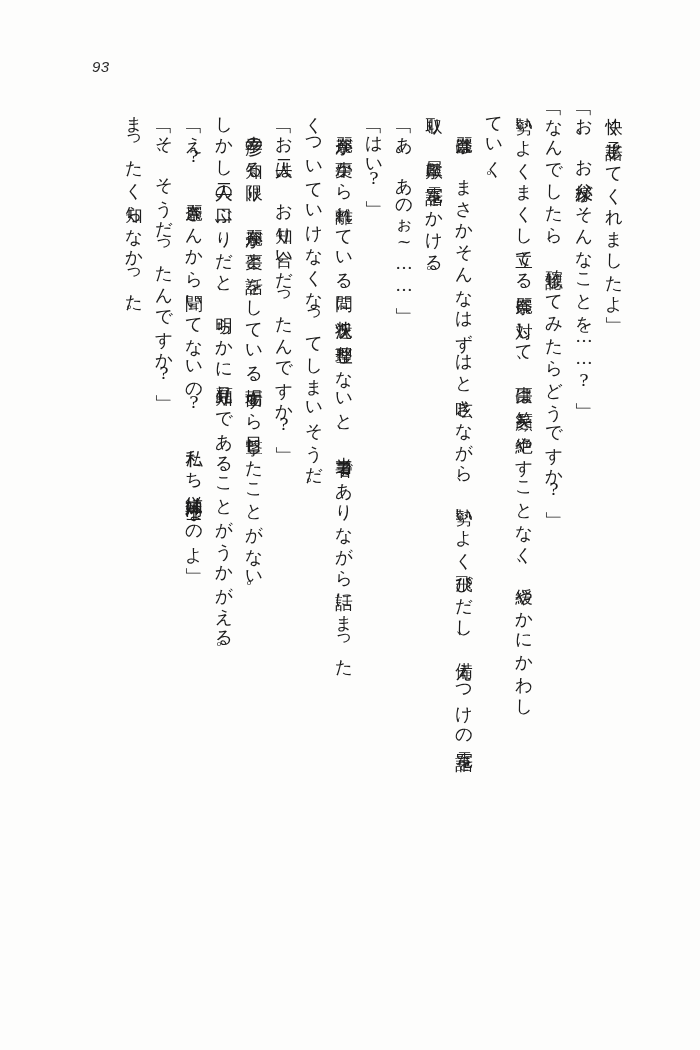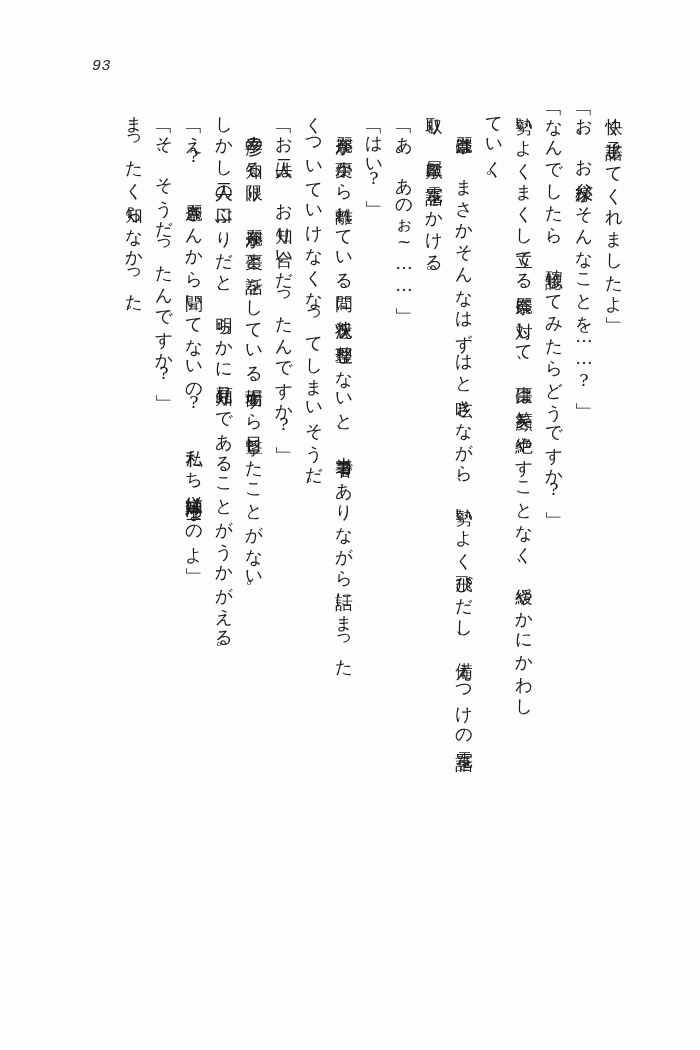--- a/index.html
+++ b/index.html
@@ -21,21 +21,21 @@
     inset: 0;
     background: #fdfdfc;
   }
 
   
   #page-number {
     position: absolute;
     top: 58px;
     left: 92px;
     font-size: 15px;
-    font-family: Liberation Mono, monospace;
+    font-family: Liberation Sans, sans-serif;
     font-style: italic;
     color: #2a2a2a;
     letter-spacing: 0.5px;
   }
 
   
   #text-block {
     position: absolute;
     top: 104px;
     right: 78px;

